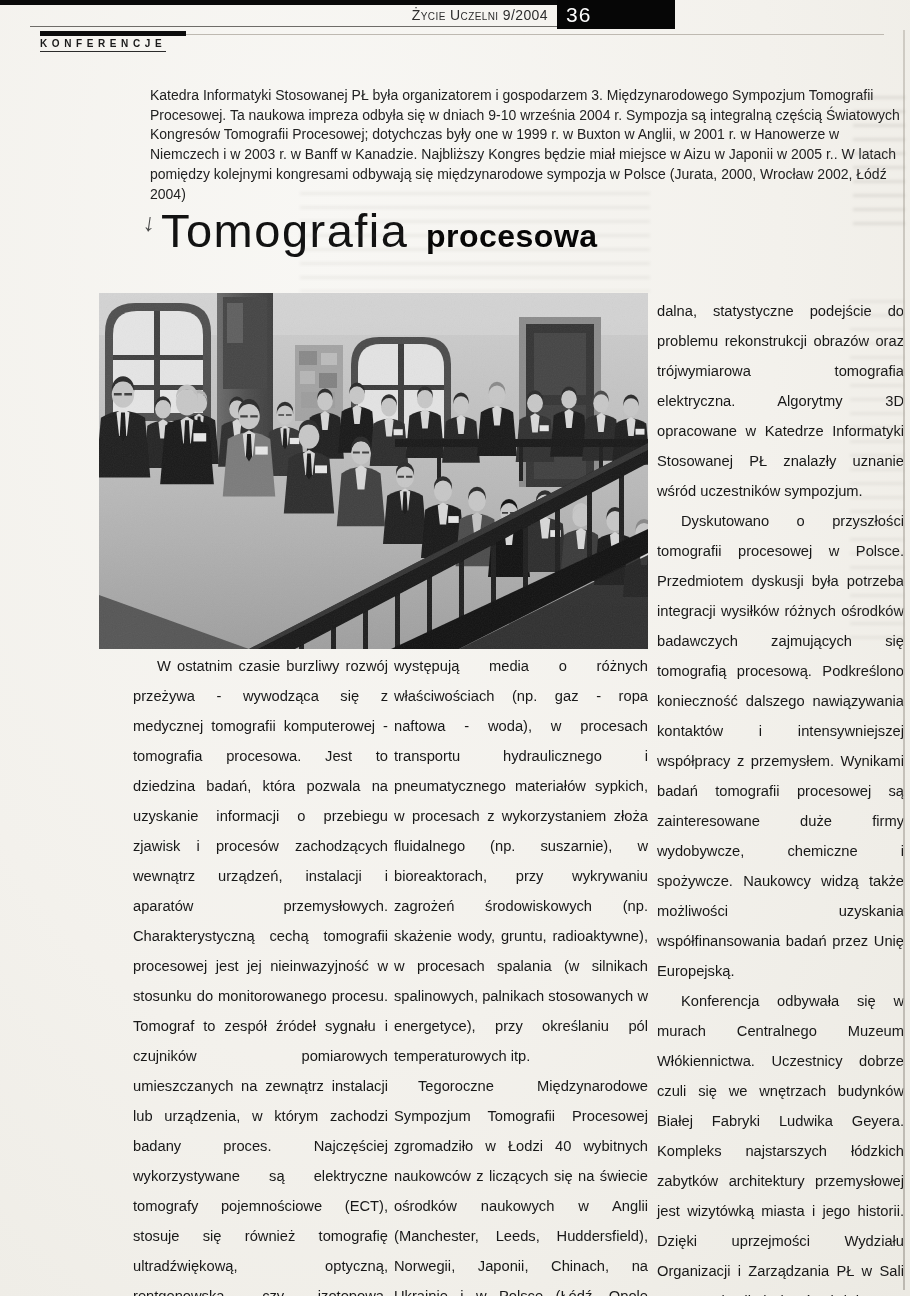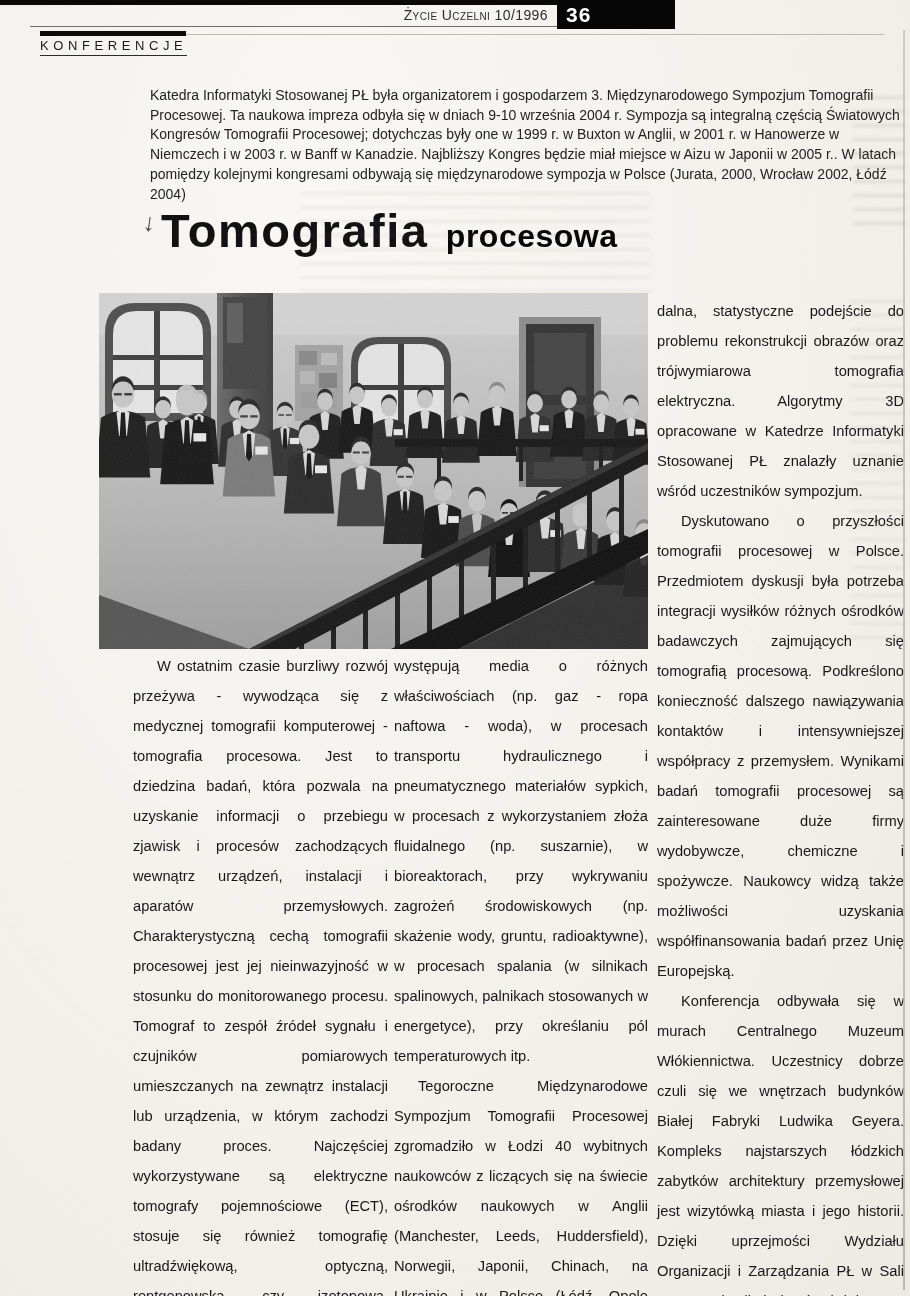--- a/index.html
+++ b/index.html
@@ -7,38 +7,38 @@
     position:relative;width:910px;height:1296px;overflow:hidden;
     background:
       radial-gradient(ellipse at 35% 18%, #f8f7f4 0%, #f3f1ec 55%, #eceae3 100%);
     font-family:"Liberation Sans", sans-serif;
     color:#161616;
   }
   
   .top-bar{position:absolute;left:0;top:0;width:557px;height:5px;background:#0a0a0a;}
   .page-num-box{position:absolute;left:557px;top:0;width:118px;height:29px;background:#060606;
     display:flex;align-items:center;box-sizing:border-box;padding-left:9px;}
-  .page-num-box span{color:#fdfdfd;font-size:21px;font-weight:bold;letter-spacing:1px;text-align:right;}
+  .page-num-box span{color:#fdfdfd;font-size:21px;font-weight:normal;letter-spacing:1px;text-align:right;}
   .masthead{position:absolute;left:0;top:7px;width:548px;text-align:right;
     font-size:14px;color:#2d2d2d;letter-spacing:.4px;}
   .masthead .journal{font-variant:small-caps;margin-top:17px;}
   .masthead-rule{position:absolute;left:30px;top:26px;width:527px;height:0;
     border-top:1.5px solid #6e6c68;}
   .section-bar{position:absolute;left:40px;top:31px;width:146px;height:5px;background:#0c0c0c;}
   .section-rule{position:absolute;left:186px;top:34px;width:698px;height:1px;background:#beb9b1;}
-  .section-label{position:absolute;left:40px;top:38px;font-size:13px;font-weight:400;
+  .section-label{position:absolute;left:40px;top:38px;font-size:10px;font-weight:700;
     letter-spacing:4.6px;color:#1a1a1a;border-bottom:1.5px solid #2b2b2b;padding-bottom:2px;}
   
   .lead{position:absolute;left:150px;top:86px;width:757px;
     font-size:14px;line-height:19.7px;color:#222;}
   
   .title{position:absolute;left:143px;top:203px;white-space:nowrap;}
   .title-marker{display:inline-block;font-size:25px;color:#4a4a4a;
     transform:rotate(8deg);vertical-align:16px;margin-right:1px;}
-  .title-light{font-size:47px;font-weight:700;letter-spacing:1.5px;color:#121212;}
+  .title-light{font-size:47px;font-weight:400;letter-spacing:1.5px;color:#121212;}
   .title-bold{font-size:32px;font-weight:800;letter-spacing:.5px;color:#050505;margin-left:13px;}
   
   .photo-frame{position:absolute;left:99px;top:293px;width:549px;height:356px;
     background:#b8b5ae;overflow:hidden;filter:grayscale(1) contrast(.97) brightness(1.01);}
   .photo-frame svg{display:block;}
   
   .col{position:absolute;font-size:14.7px;line-height:30px;color:#181818;text-align:justify;}
   .col p{margin:0;}
   .col p.indent{text-indent:24px;}
   #col1{left:133px;top:651px;width:255px;height:632px;}
@@ -55,21 +55,21 @@
 <body>
 
 <div class="page">
 
   <div class="top-bar"></div>
   <div class="page-num-box">
     <span>36</span>
   </div>
   <div class="masthead">
     <span class="journal">Życie Uczelni</span>
-    <span>10/1996</span>
+    <span>9/2004</span>
   </div>
   <div class="masthead-rule"></div>
 
   <div class="section-bar"></div>
   <div class="section-rule"></div>
   <div class="section-label">KONFERENCJE</div>
 
   <div class="lead">Katedra Informatyki Stosowanej PŁ była organizatorem i gospodarzem 3. Międzynarodowego Sympozjum Tomografii Procesowej. Ta naukowa impreza odbyła się w dniach 9-10 września 2004 r. Sympozja są integralną częścią Światowych Kongresów Tomografii Procesowej; dotychczas były one w 1999 r. w Buxton w Anglii, w 2001 r. w Hanowerze w Niemczech i w 2003 r. w Banff w Kanadzie. Najbliższy Kongres będzie miał miejsce w Aizu w Japonii w 2005 r.. W latach pomiędzy kolejnymi kongresami odbywają się międzynarodowe sympozja w Polsce (Jurata, 2000, Wrocław 2002, Łódź 2004)</div>
 
   <div class="title">

